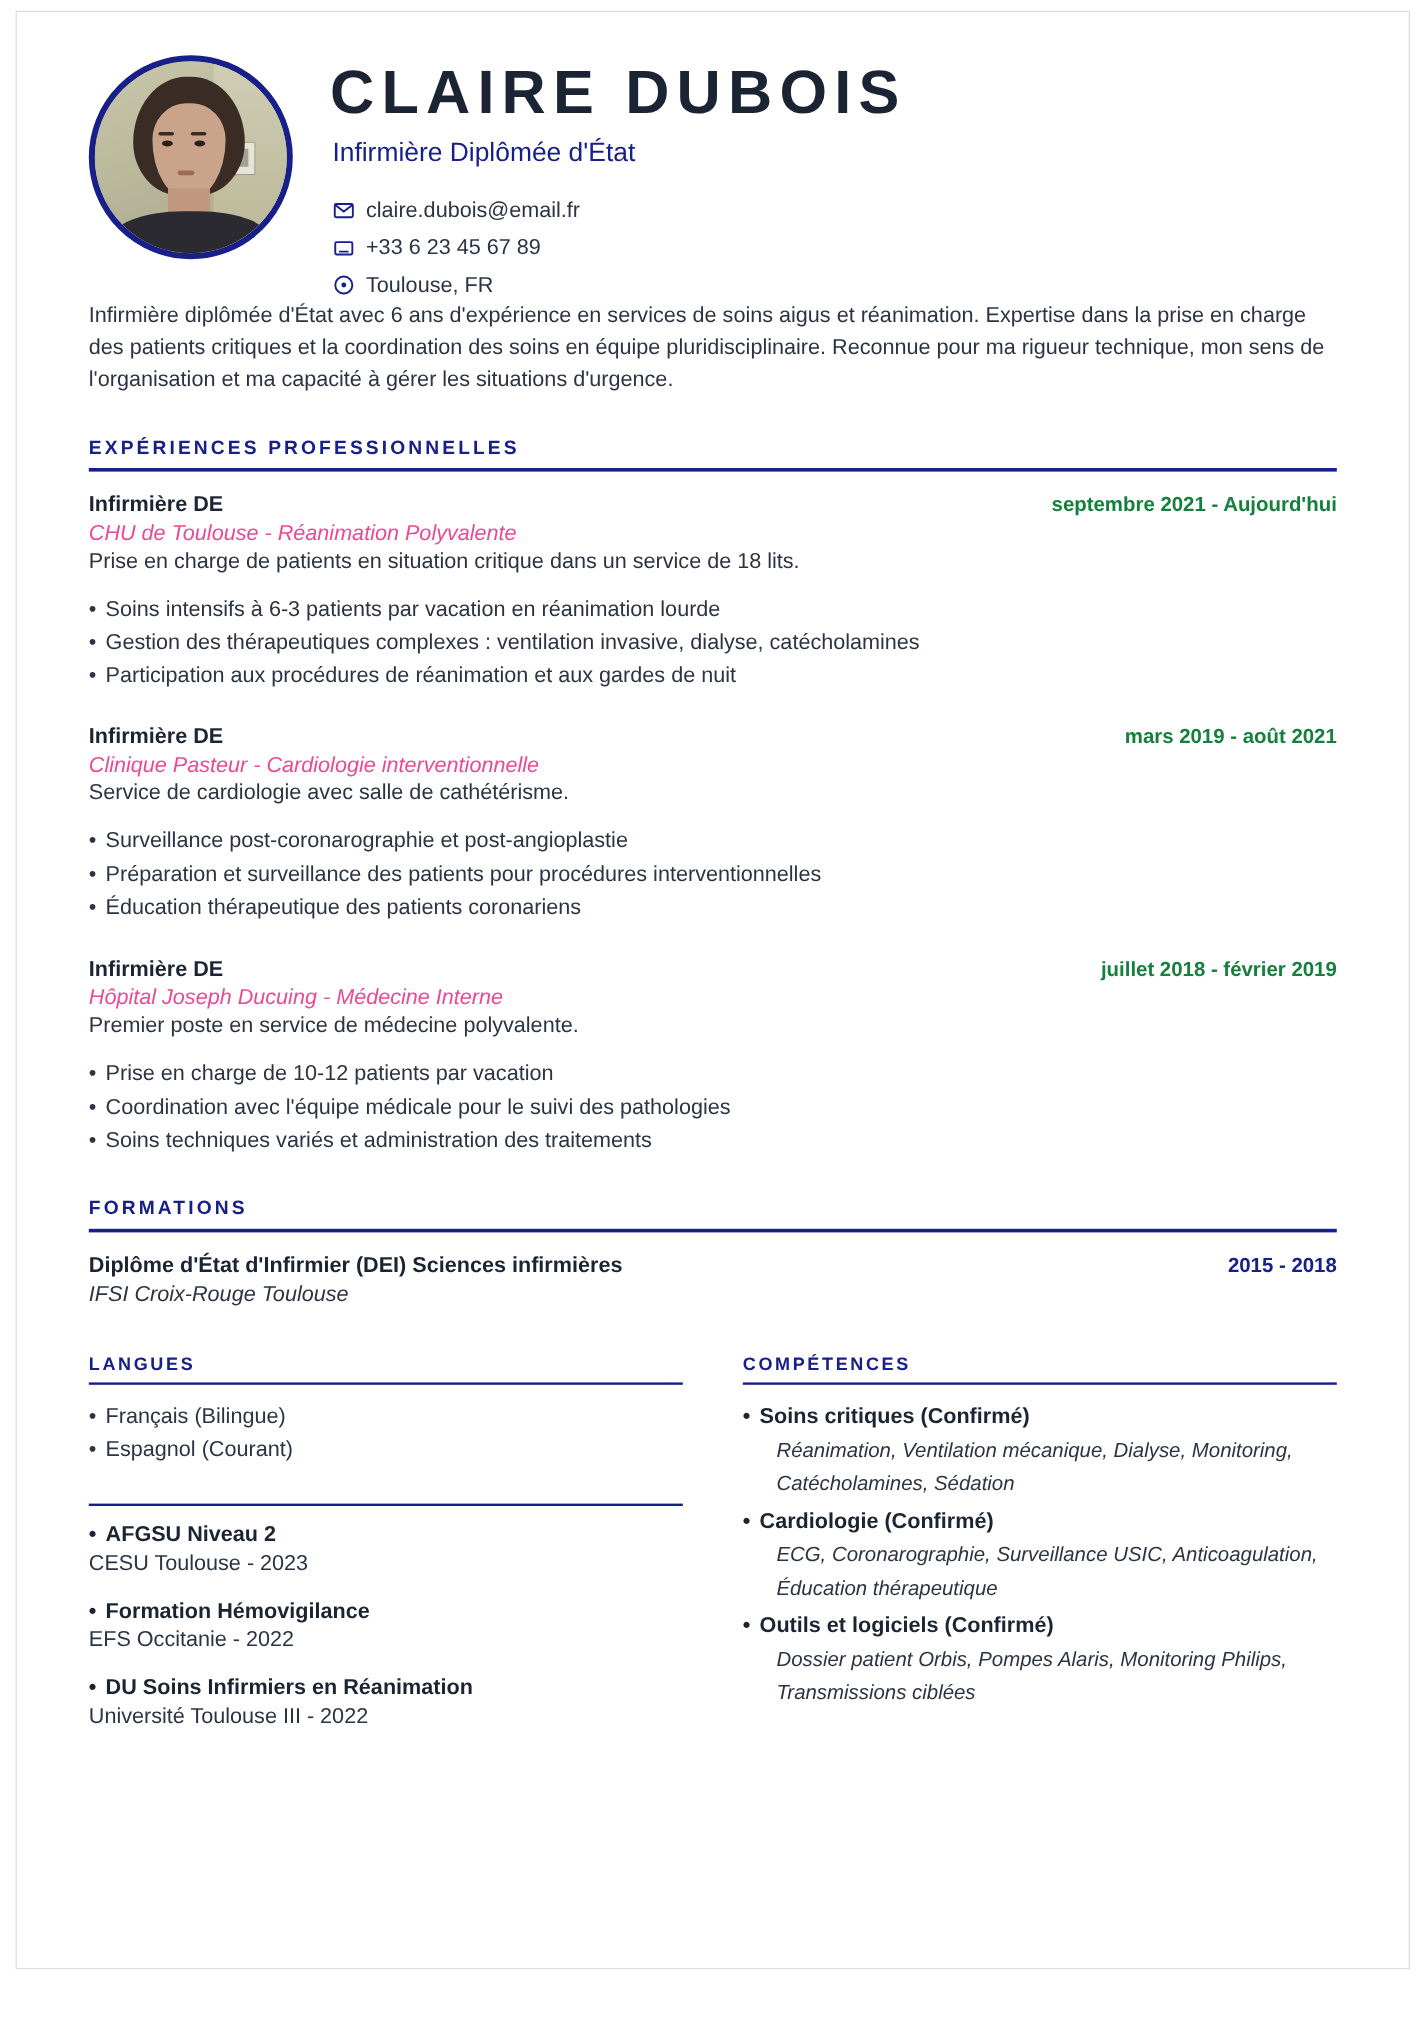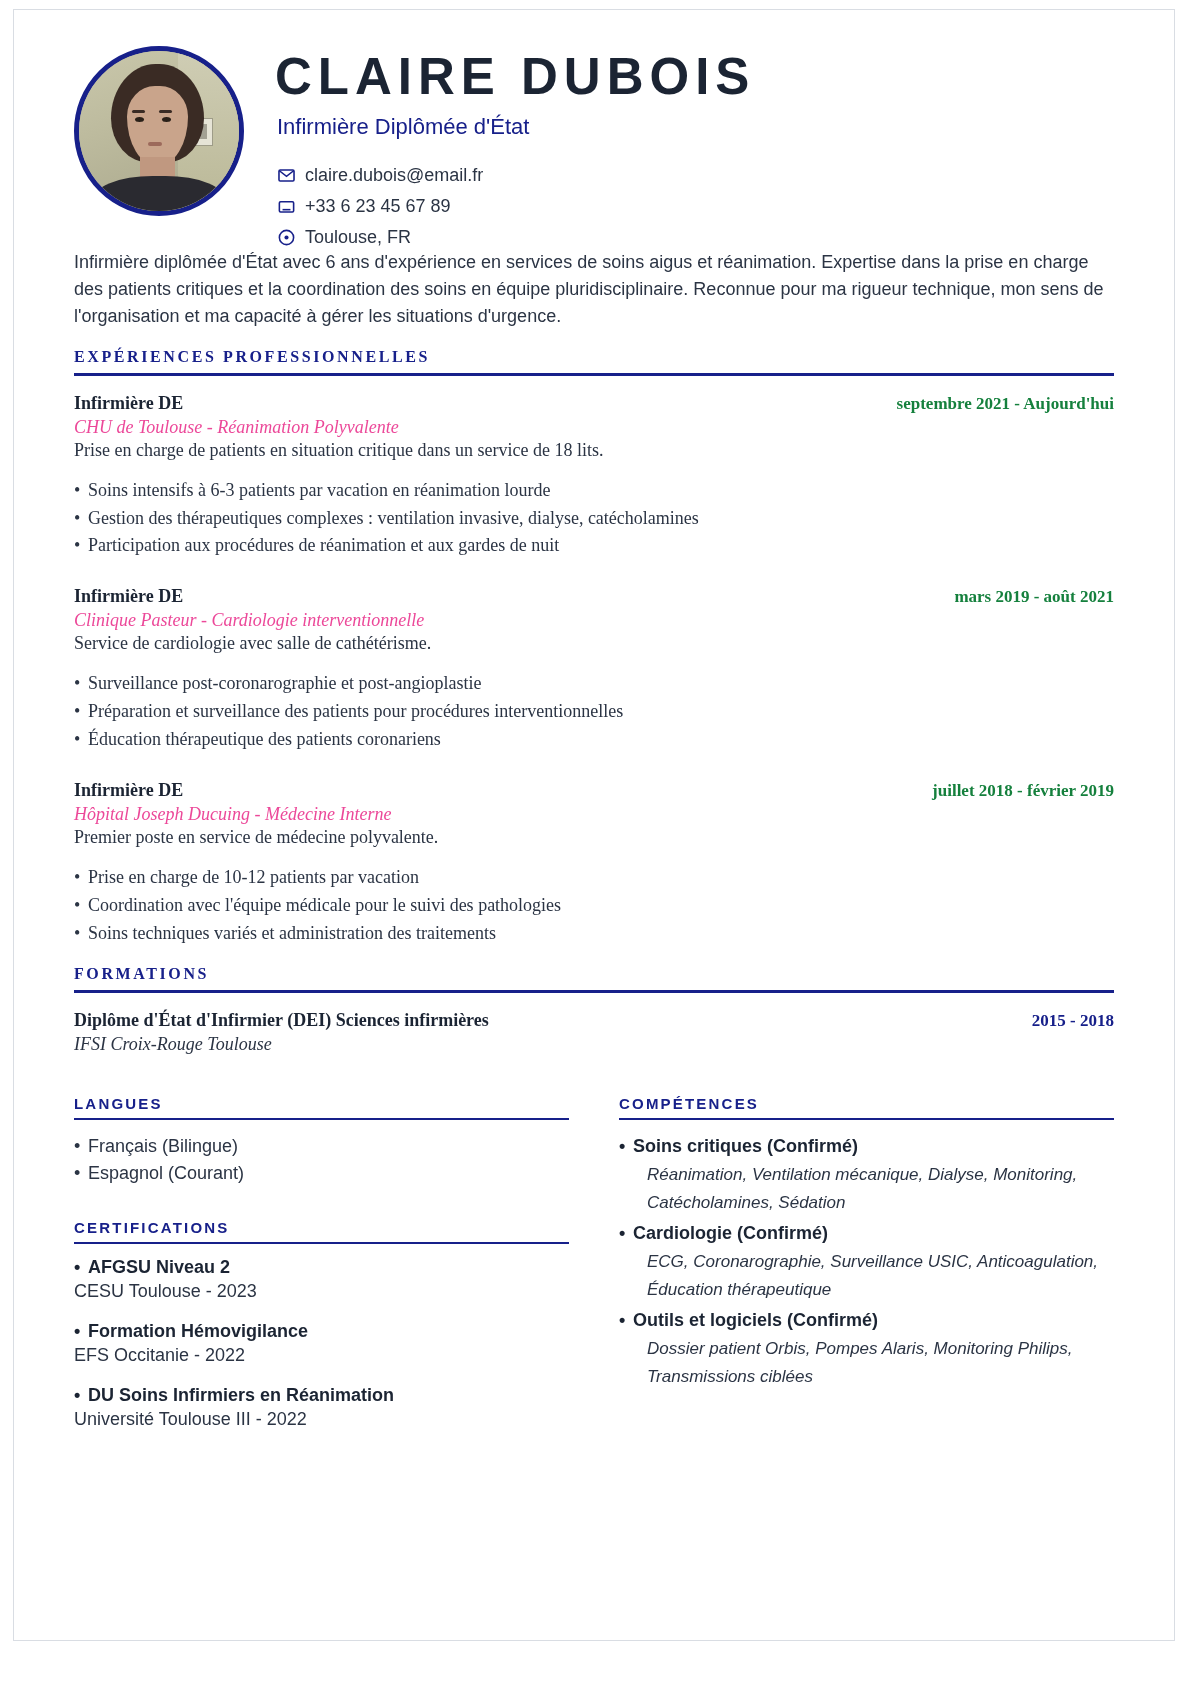--- a/index.html
+++ b/index.html
@@ -180,22 +180,21 @@
   .summary {
     font-size: 18px;
     line-height: 1.52;
     color: #2b3444;
     margin-top: -9px;
     text-align: left;
   }
 
   
   .section {
-    margin-top: 17px;
-    font-family: Liberation Serif, serif;
+    margin-top: 34px;
   }
   .section-title {
     font-size: 16px;
     font-weight: 700;
     letter-spacing: 2.6px;
     color: #17208a;
     margin-bottom: 7px;
   }
   .rule {
     border-bottom: 3px solid #17208a;
@@ -472,21 +471,20 @@
 
     <div class="col">
       <div>
         <div class="sub-title">LANGUES</div>
         <div class="sub-rule"></div>
         <div class="li">Français (Bilingue)</div>
         <div class="li">Espagnol (Courant)</div>
       </div>
 
       <div class="sec-gap">
-        <div class="sub-title">CERTIFICATIONS</div>
         <div class="sub-rule"></div>
         <div class="cert-block">
           <div class="cert-name">AFGSU Niveau 2</div>
           <div class="cert-meta">CESU Toulouse - 2023</div>
         </div>
         <div class="cert-block">
           <div class="cert-name">Formation Hémovigilance</div>
           <div class="cert-meta">EFS Occitanie - 2022</div>
         </div>
         <div class="cert-block">

